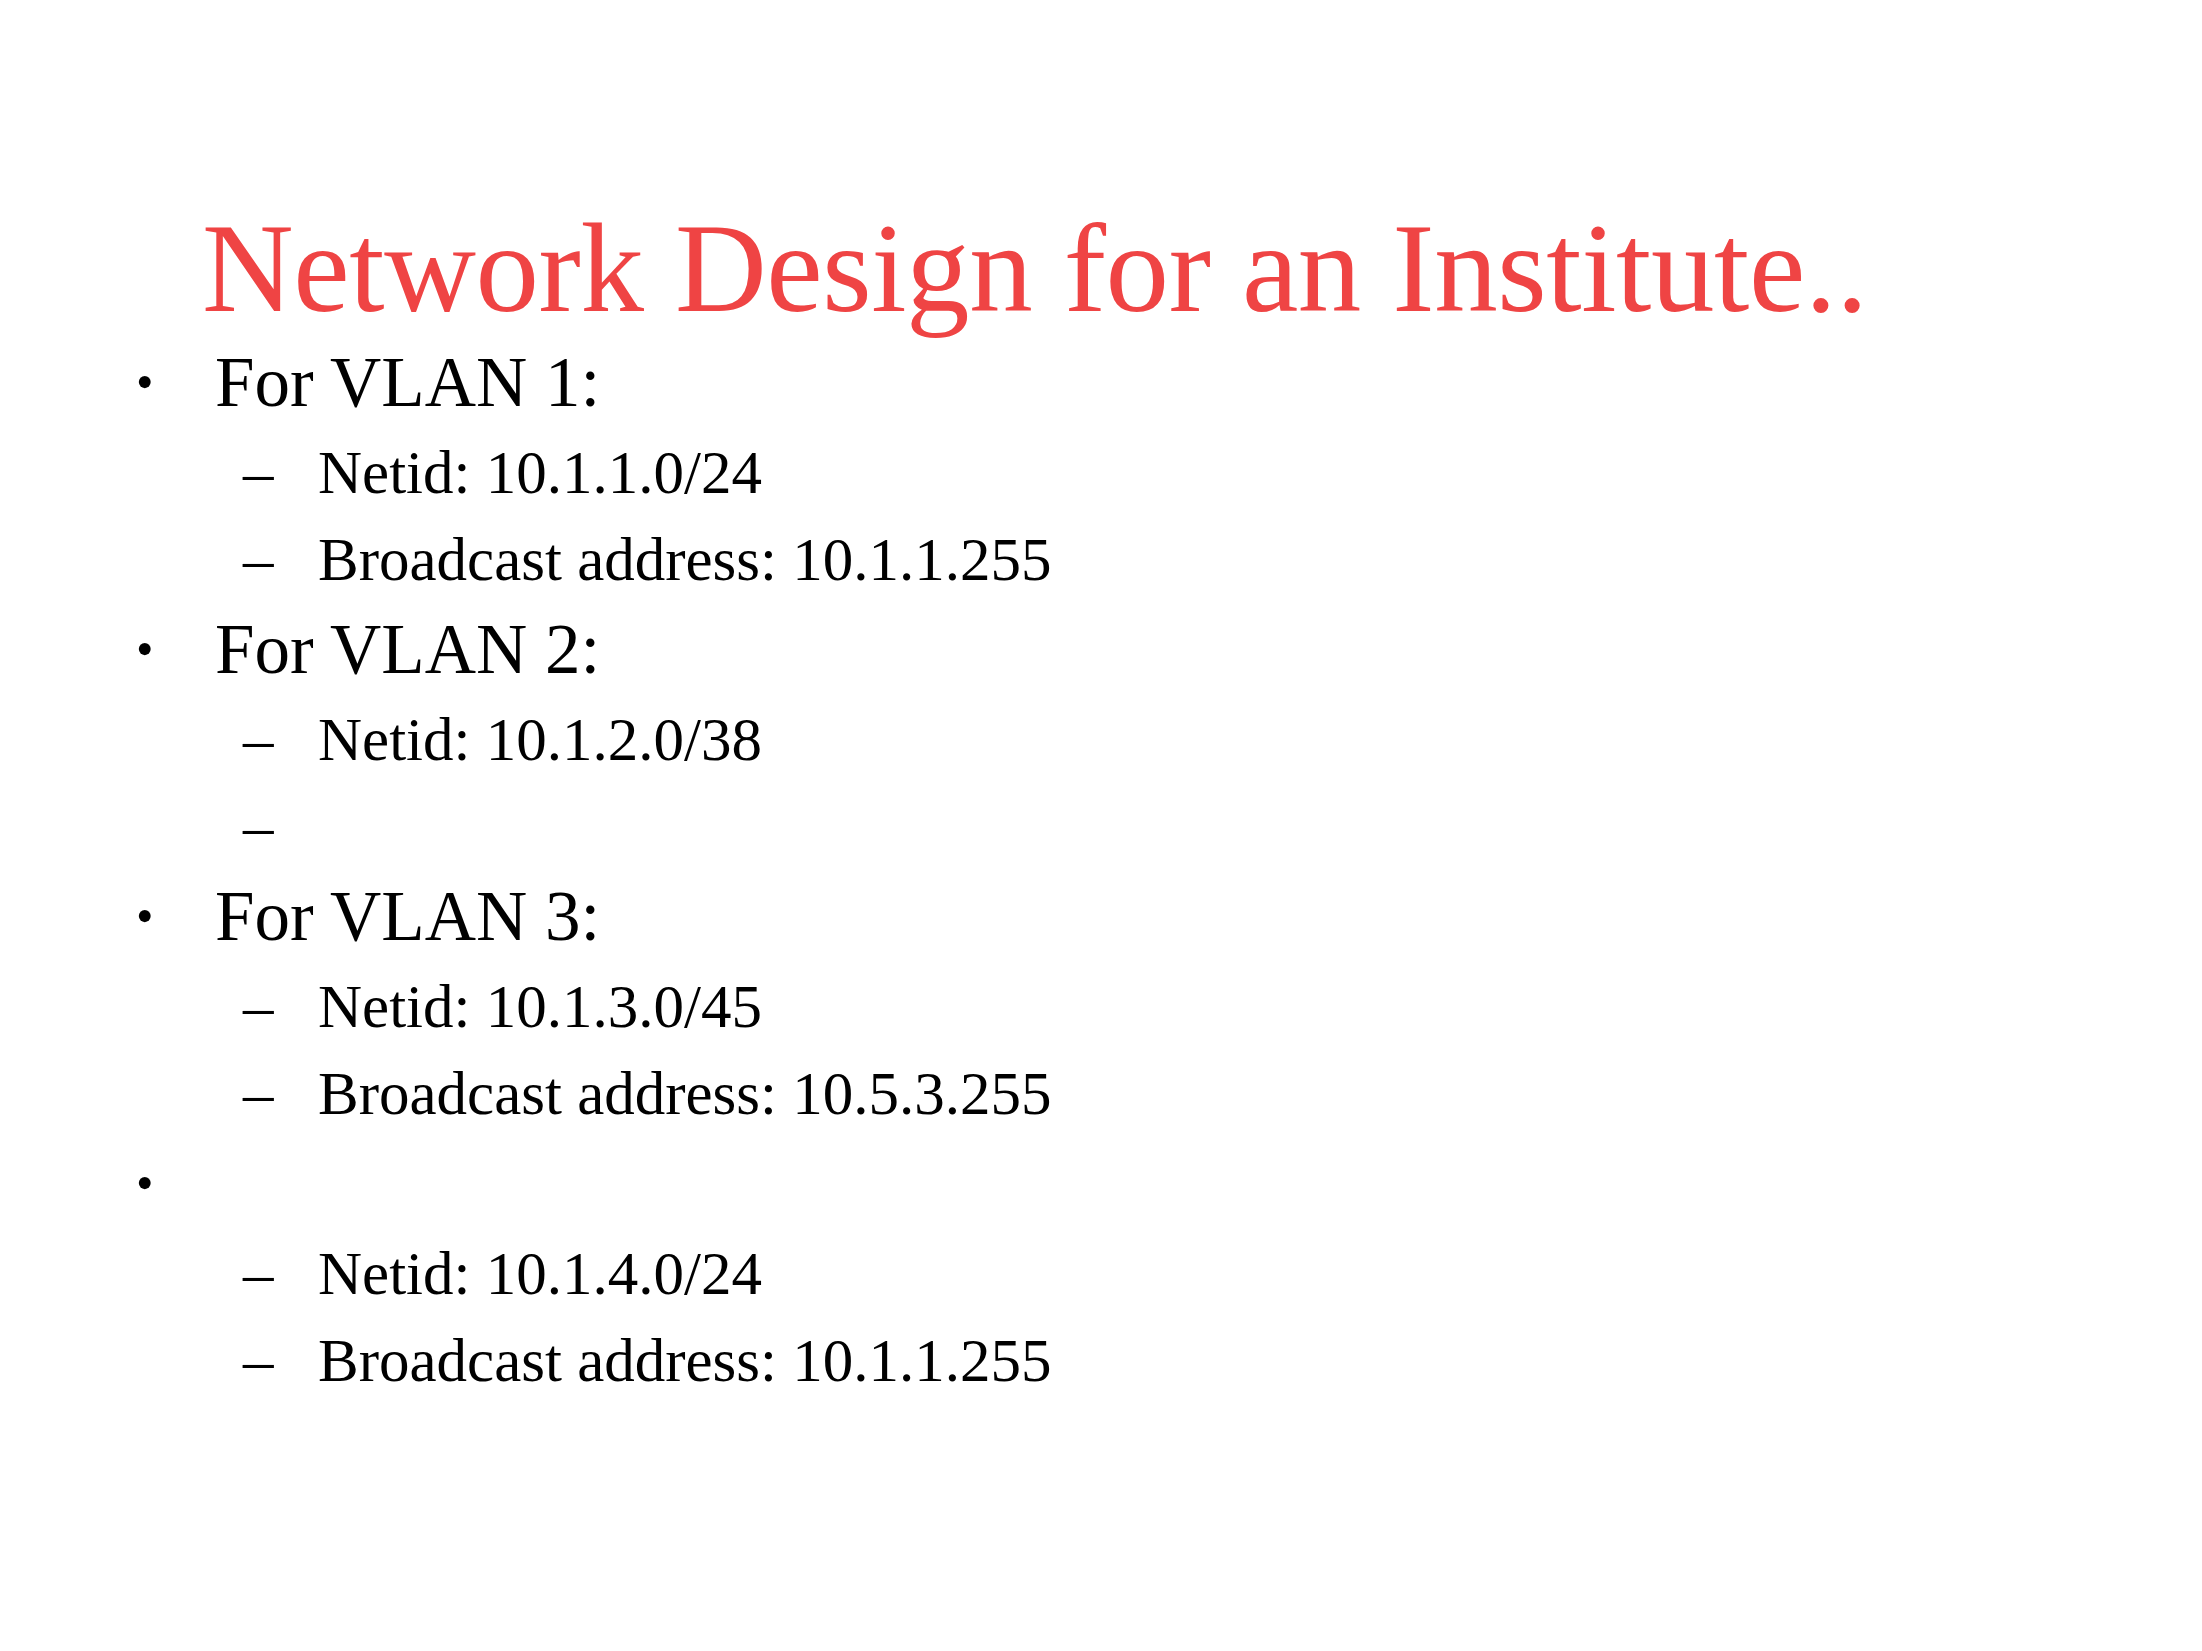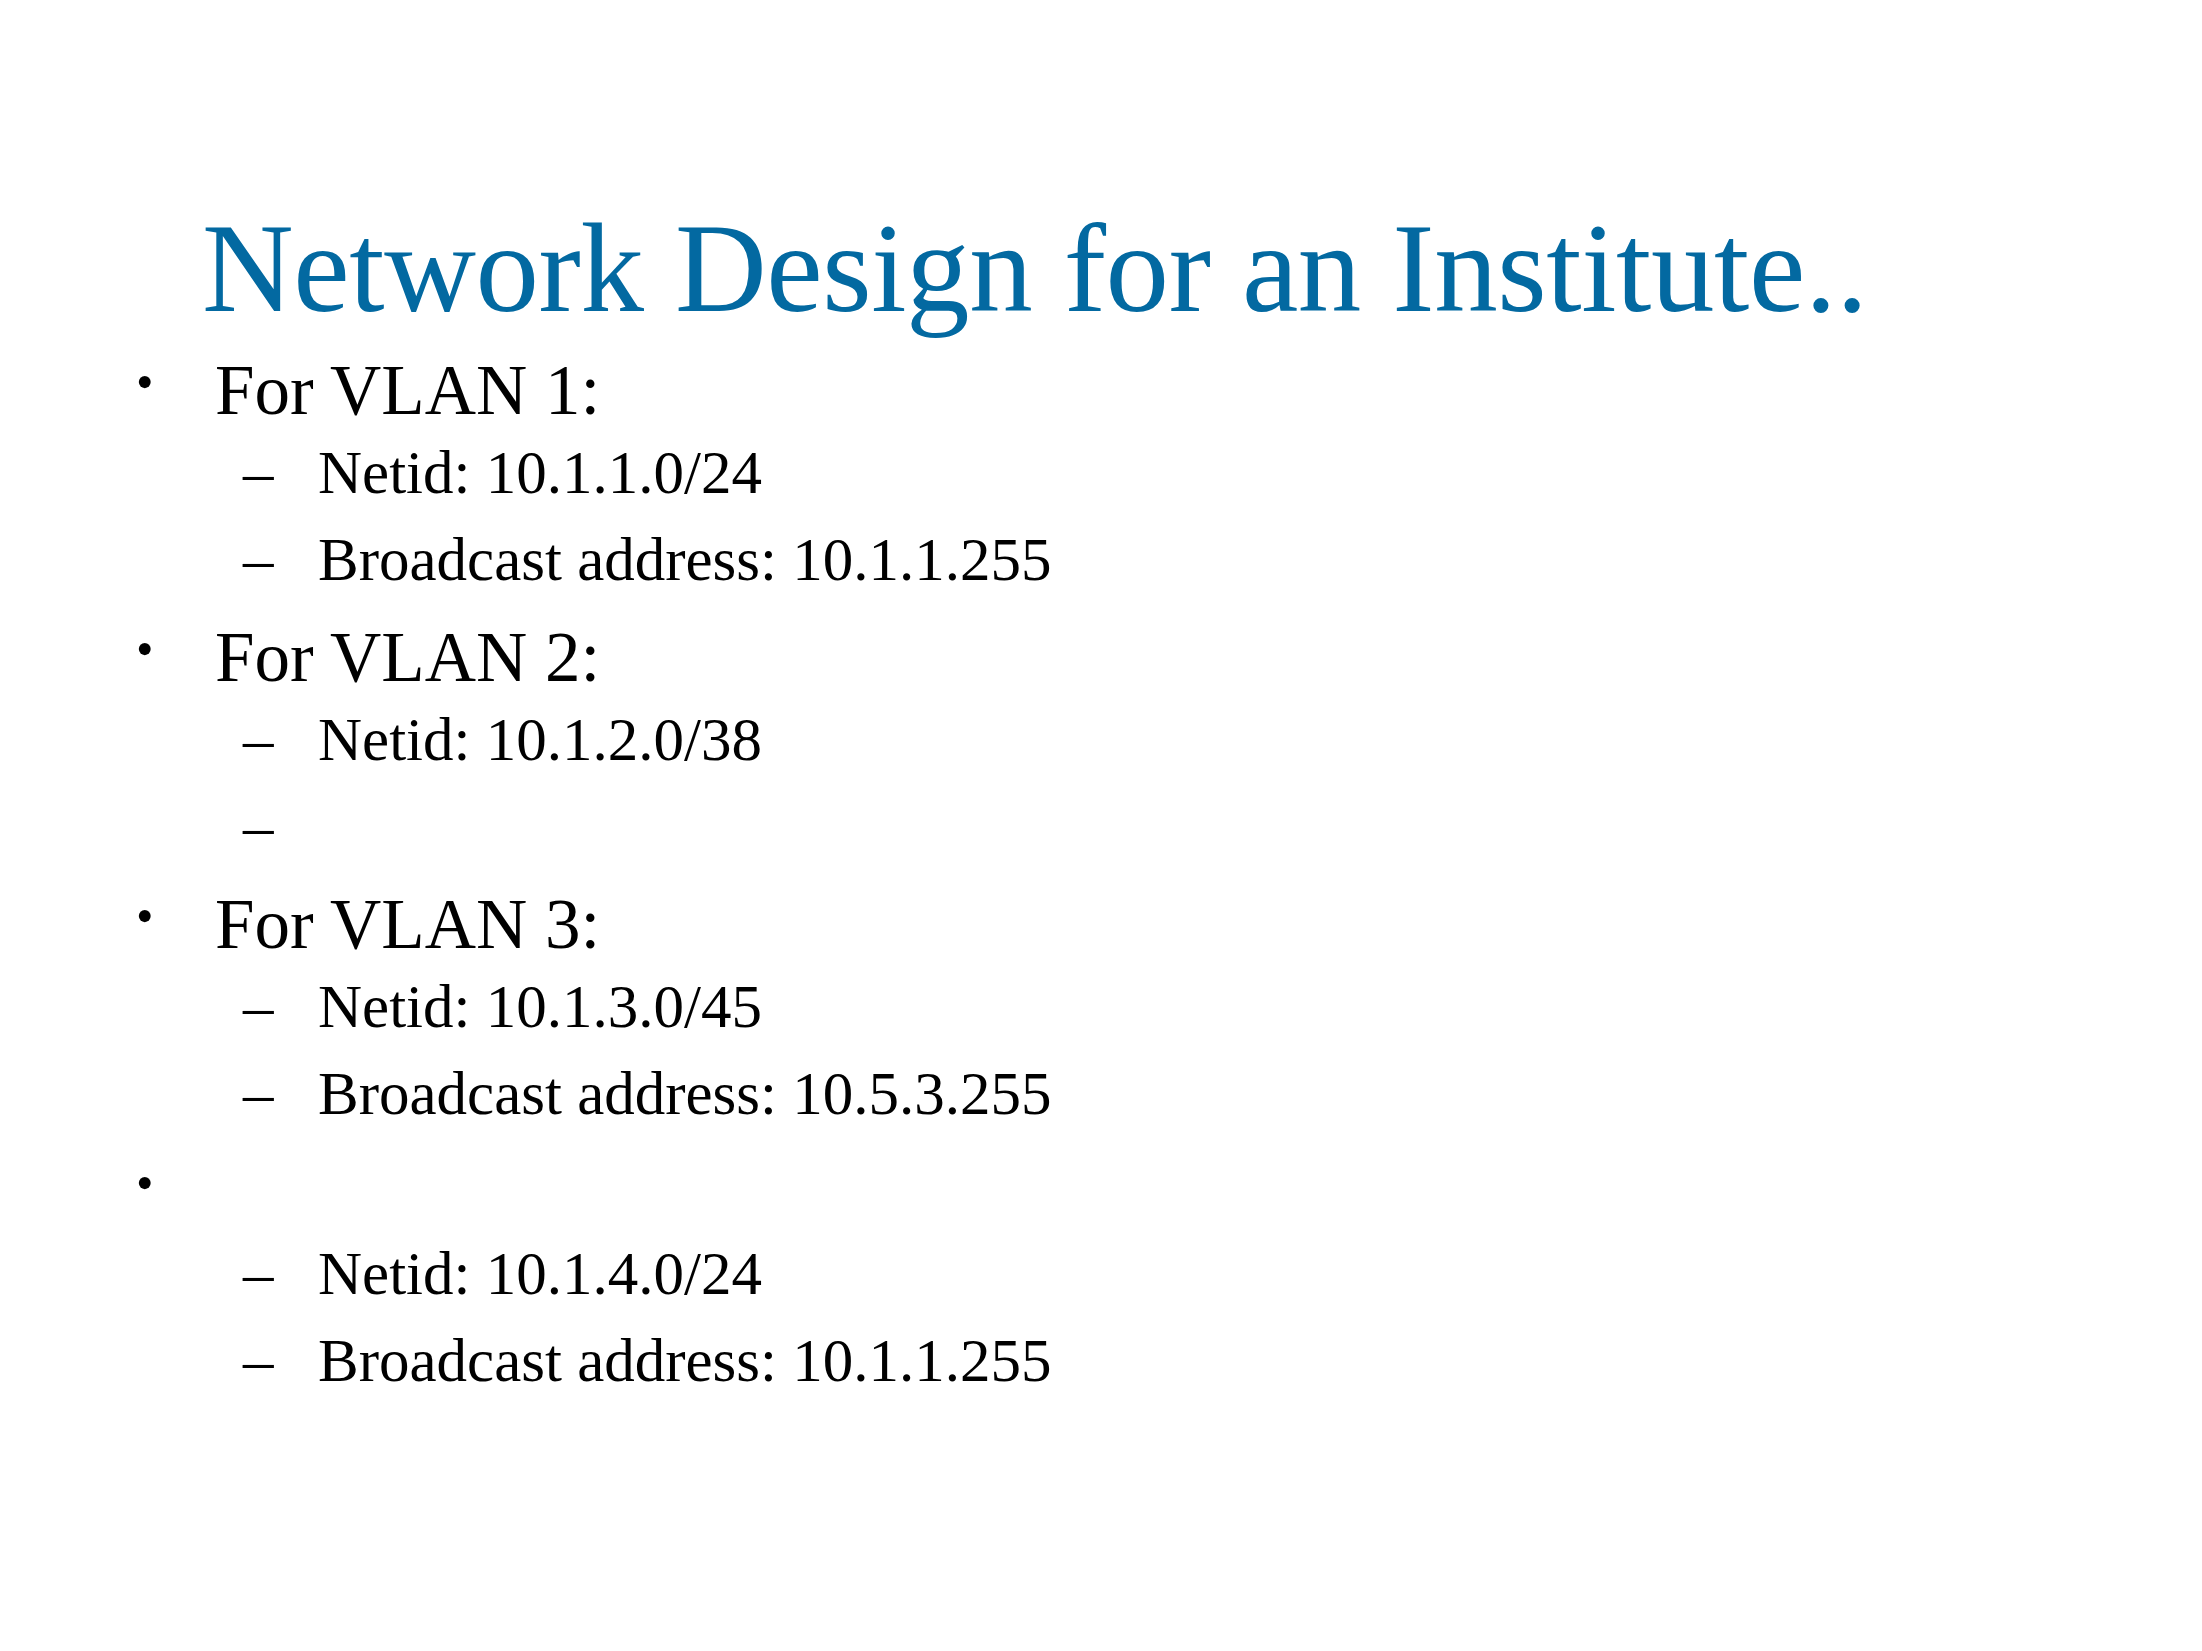--- a/index.html
+++ b/index.html
@@ -27,21 +27,21 @@
   #slide-title {
     position: absolute;
     left: 202px;
     top: 112px;
     width: 1850px;
     font-size: 127px;
     line-height: 1.12;
     font-weight: 400;
     letter-spacing: -0.4px;
     white-space: nowrap;
-    color: #0369a1;
+    color: #ef4444;
   }
 
   
   #body-list {
     position: absolute;
     left: 0;
     top: 336px;
     width: 2203px;
   }
 
@@ -67,21 +67,20 @@
     top: 0;
     width: 26px;
     height: 93px;
     line-height: 93px;
     font-size: 50px;
     text-align: left;
   }
 
   .l1-text {
     display: inline-block;
-    margin-top: 8px;
   }
 
   
   .l2-row {
     position: relative;
     height: 87px;
     padding-left: 318px;
     font-size: 61px;
     line-height: 87px;
     white-space: nowrap;

